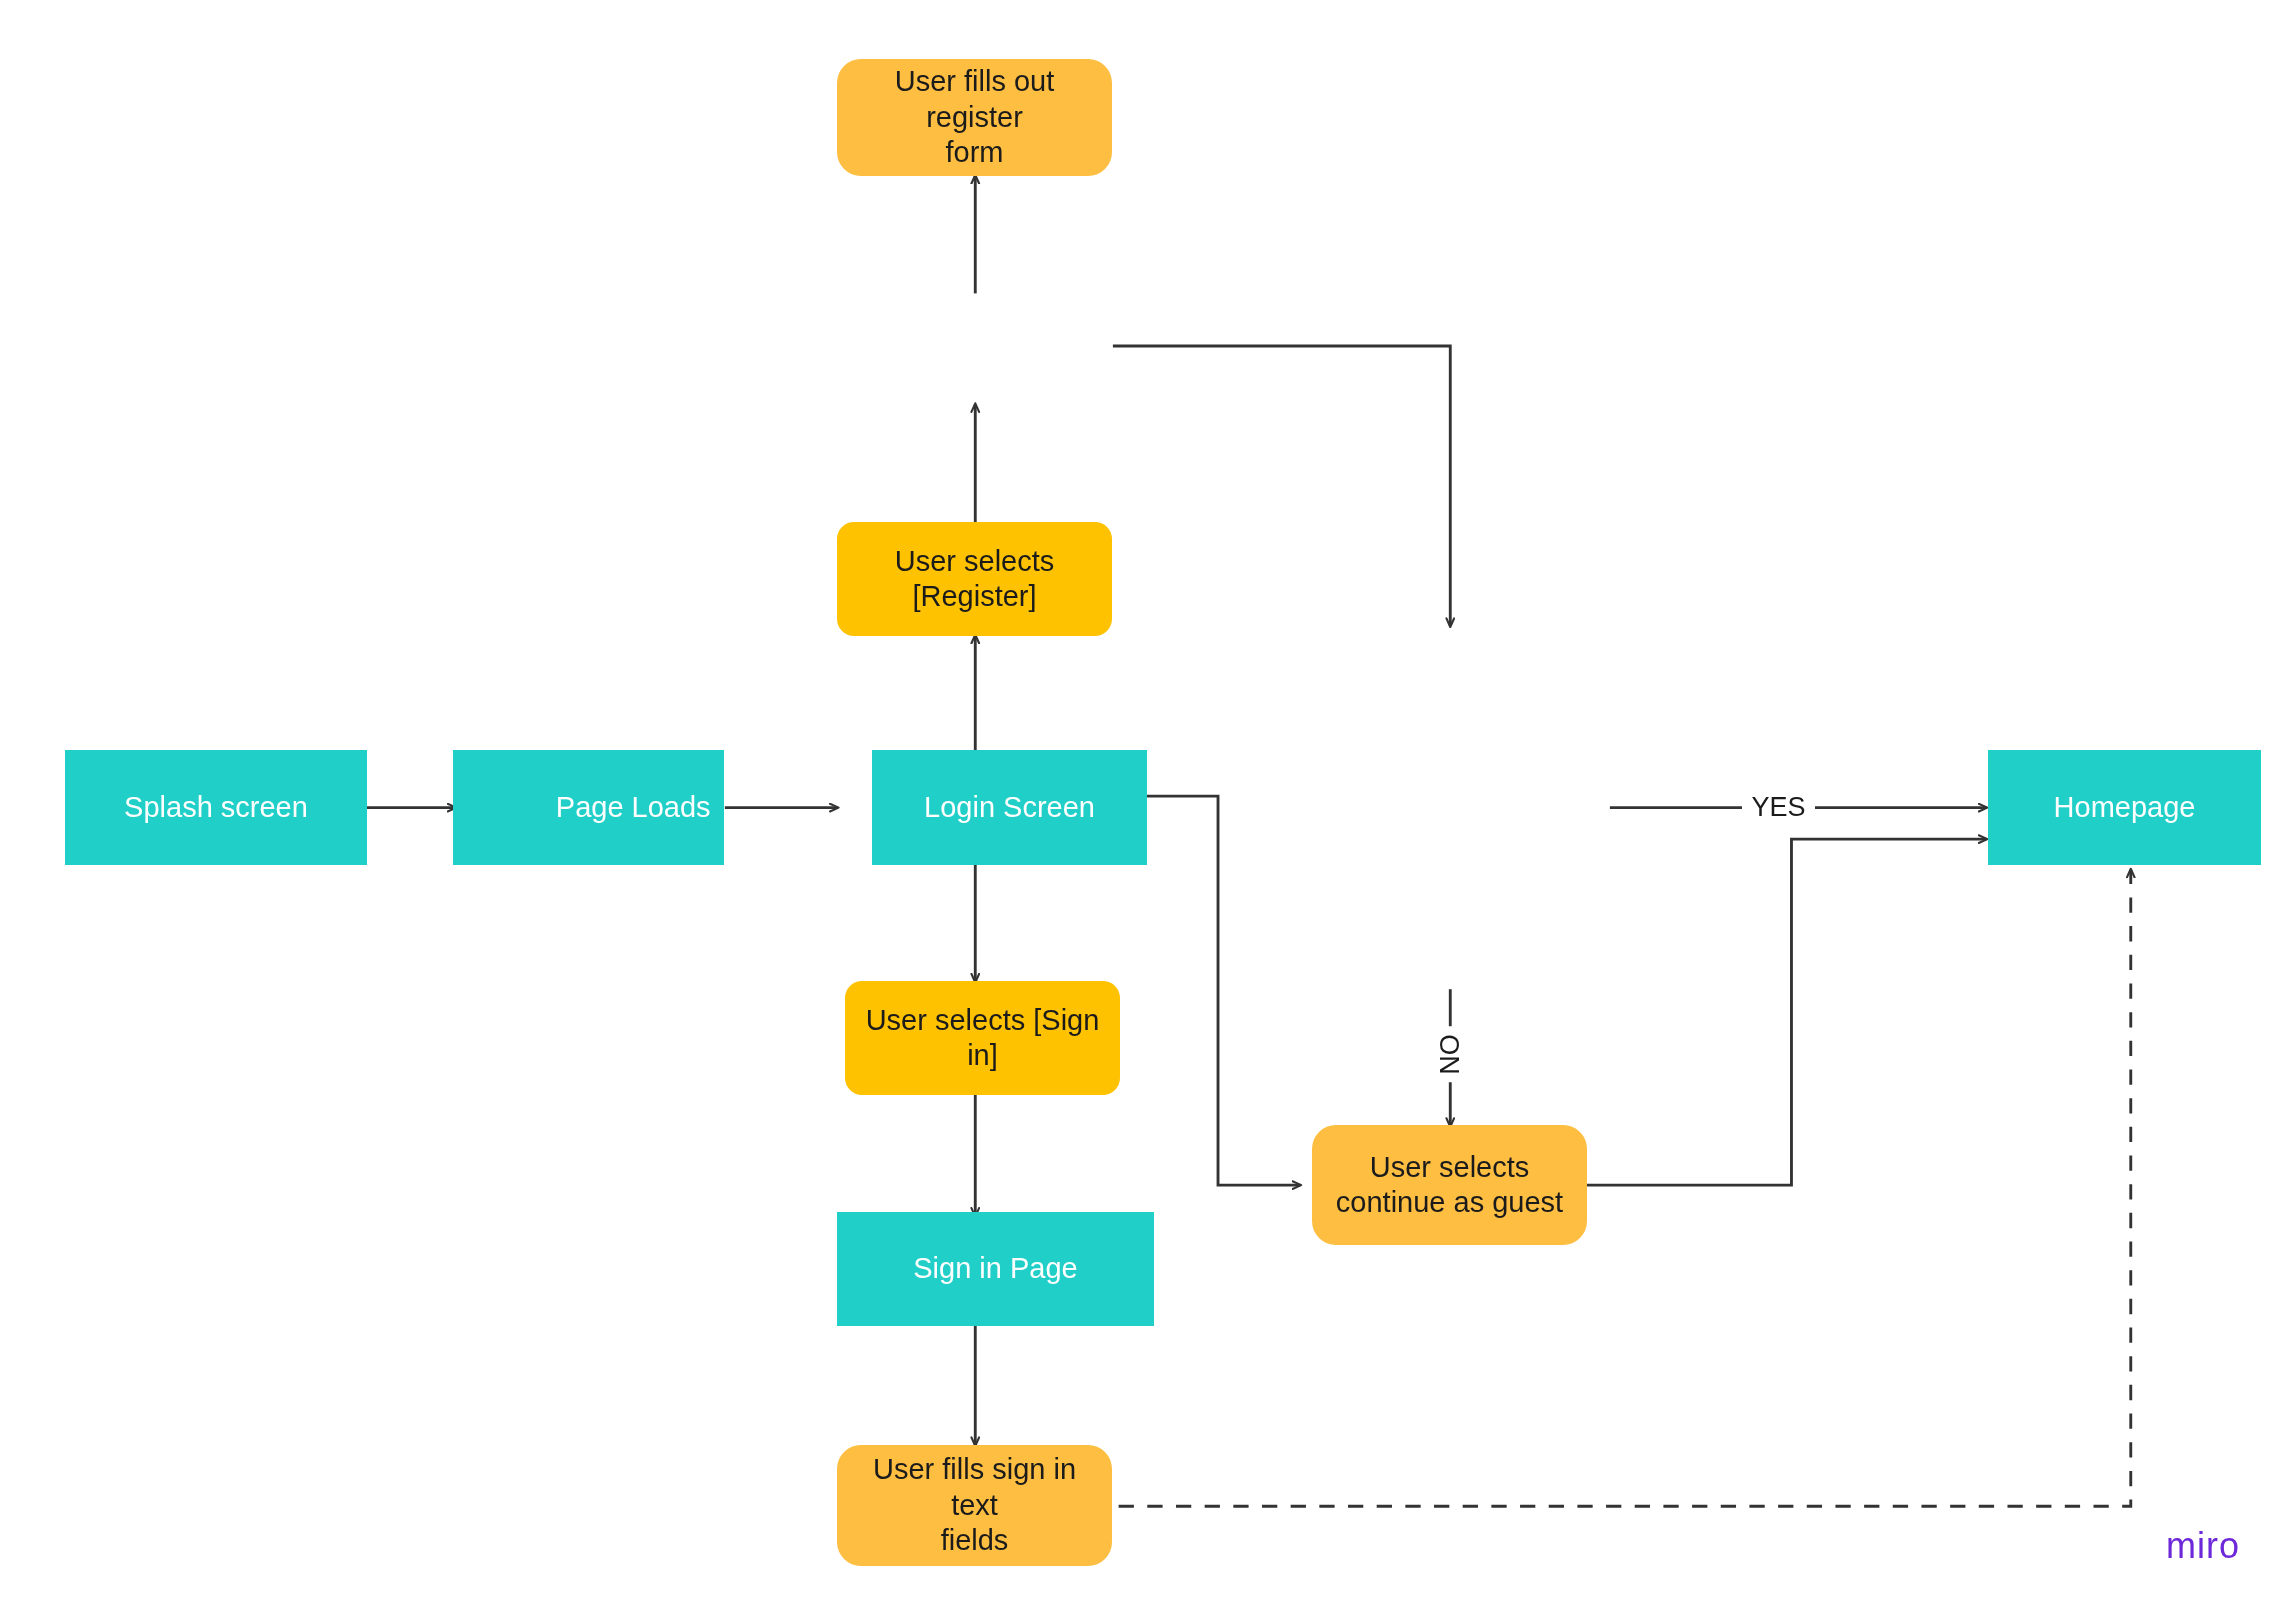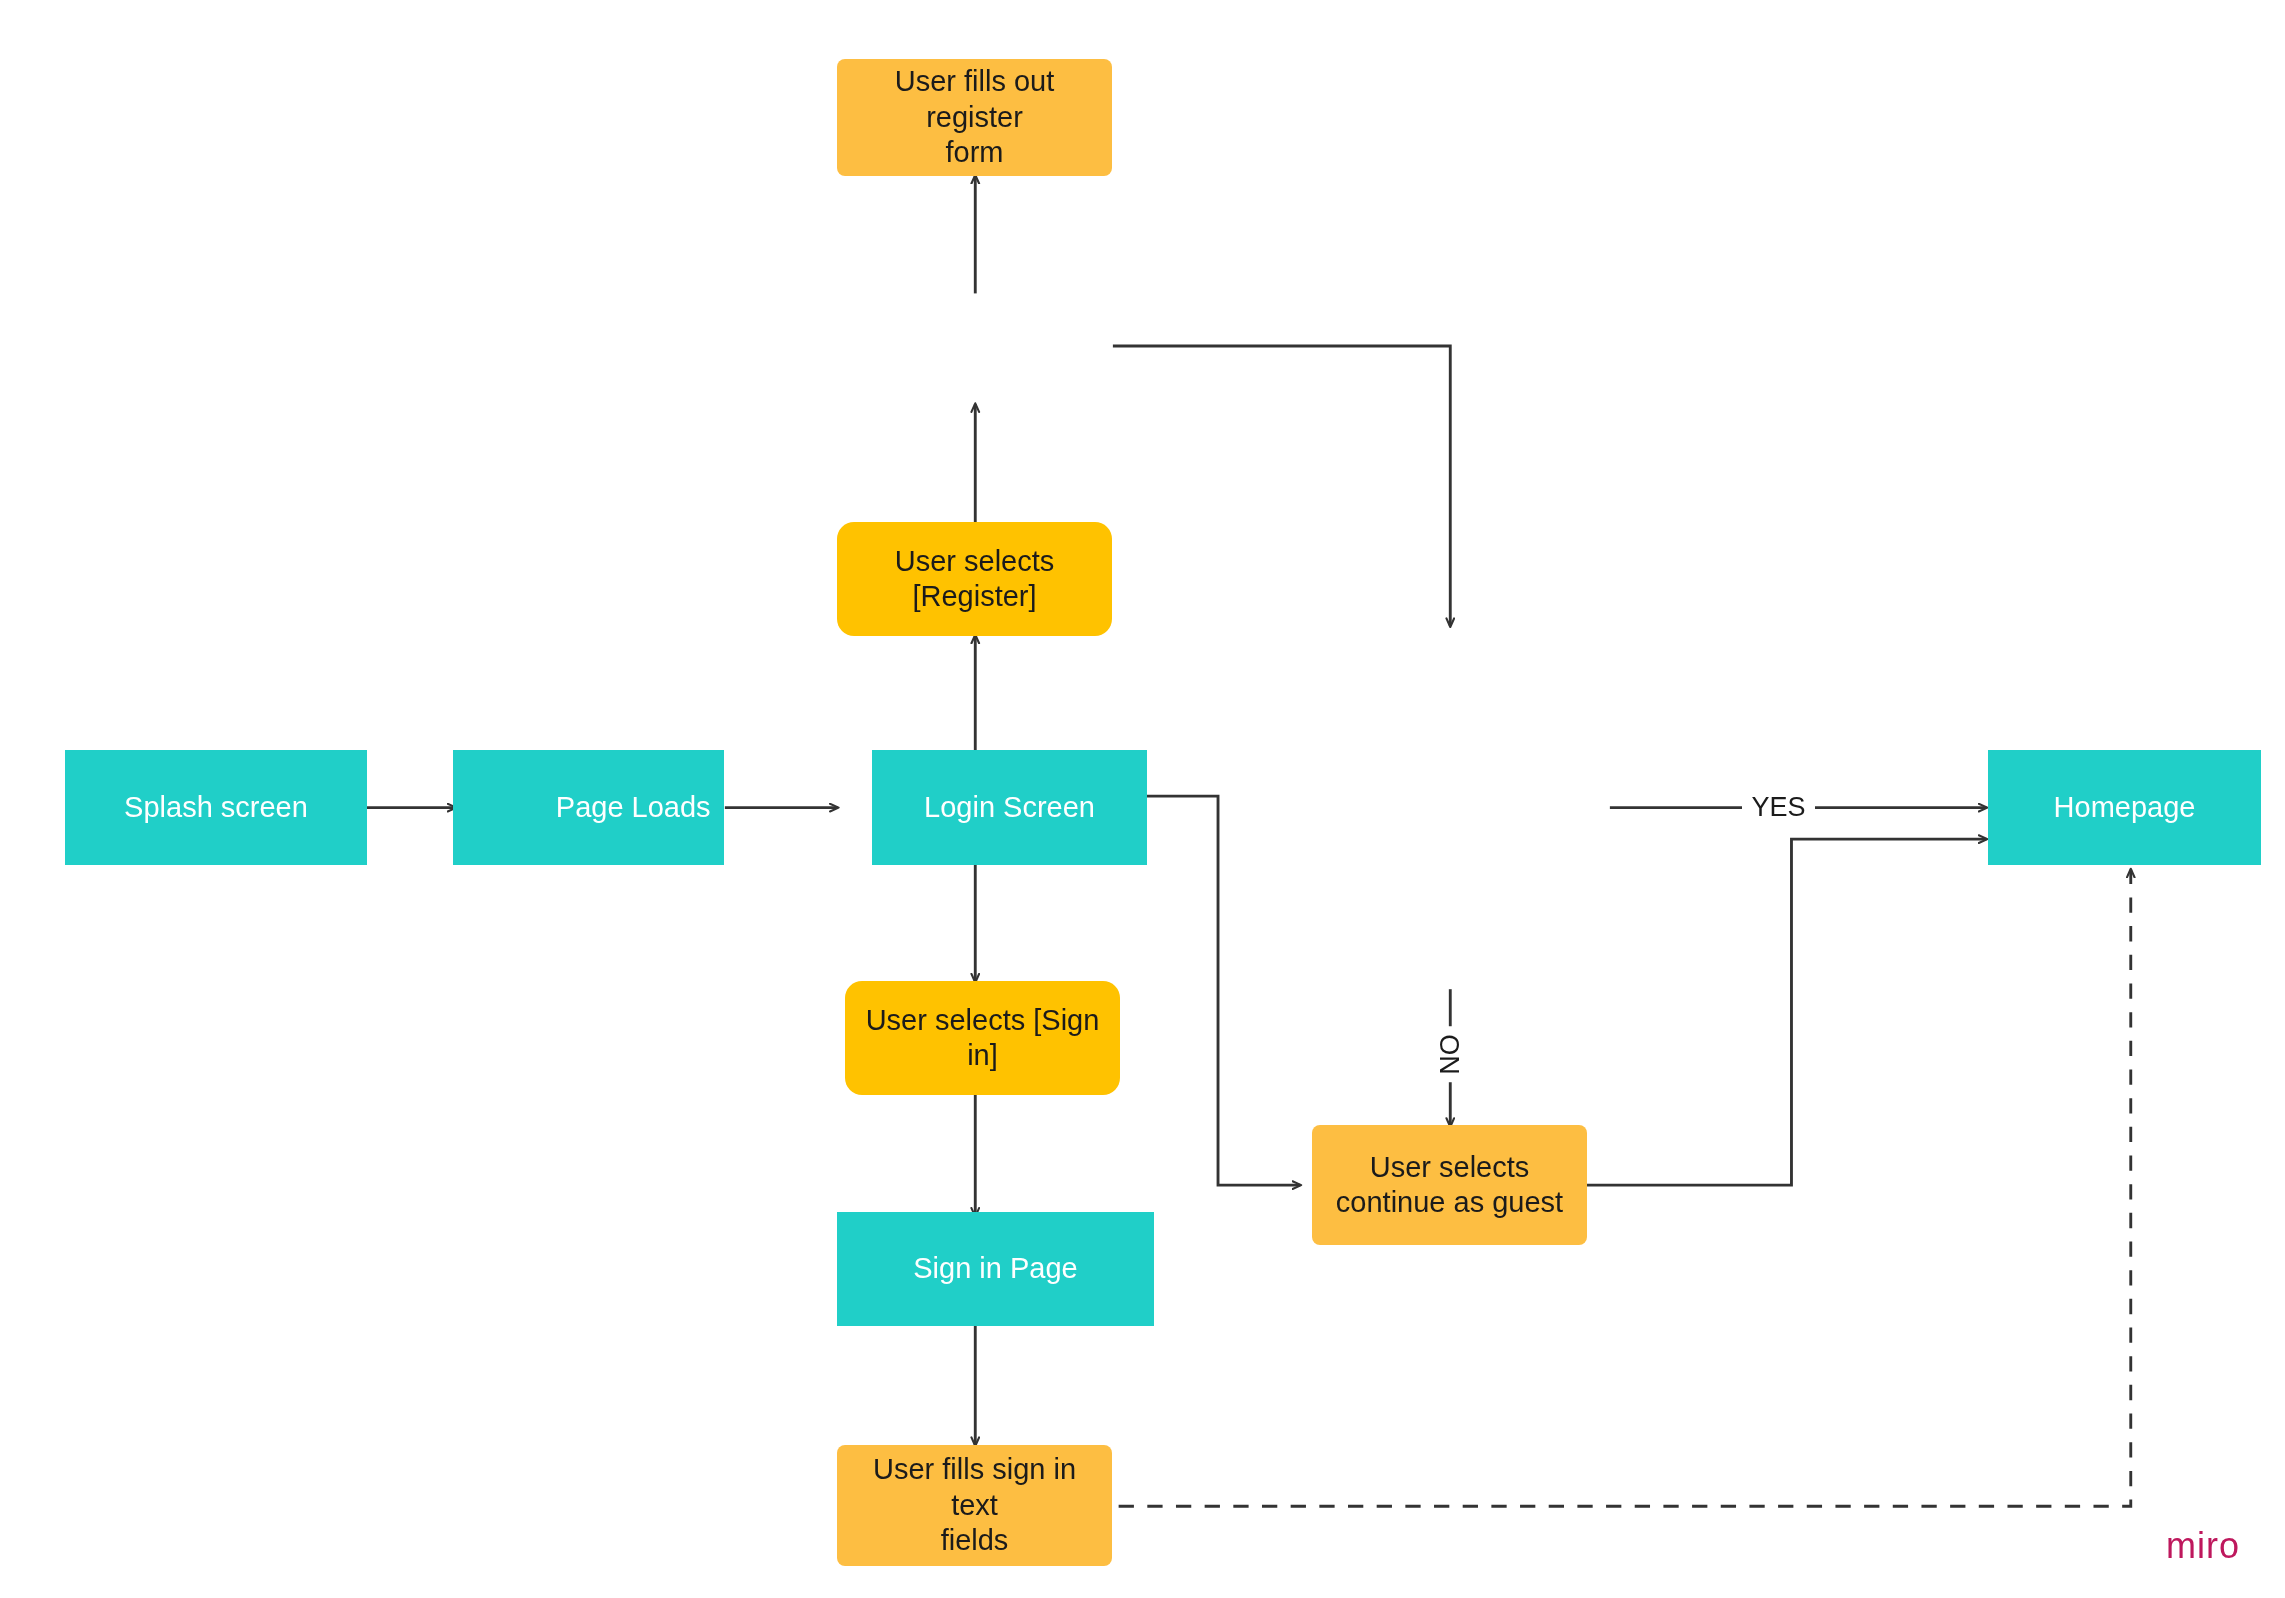--- a/index.html
+++ b/index.html
@@ -38,21 +38,21 @@
     z-index: 3;
   }
   .node.teal {
     background: #20cfc8;
     color: #ffffff;
     font-size: 29px;
   }
   .node.yellow-soft {
     background: #fdbe42;
     color: #1b1b1b;
-    border-radius: 8px;
+    border-radius: 24px;
     font-size: 29px;
   }
   .node.yellow-strong {
     background: #ffc200;
     color: #1b1b1b;
     border-radius: 17px;
     font-size: 29px;
   }
   .node .label {
     padding: 0 13.4px;
@@ -97,21 +97,21 @@
   }
   .edge-label.vertical {
     transform: rotate(-90deg);
     transform-origin: center center;
     padding: 1.9px 7.6px;
   }
   #watermark {
     position: absolute;
     right: 46px;
     bottom: 31px;
-    color: #be185d;
+    color: #6d28d9;
     font-size: 36px;
     letter-spacing: 1px;
     z-index: 5;
     margin-left: 40px;
   }
 </style>
 </head>
 <body>
 
 <div id="canvas">

